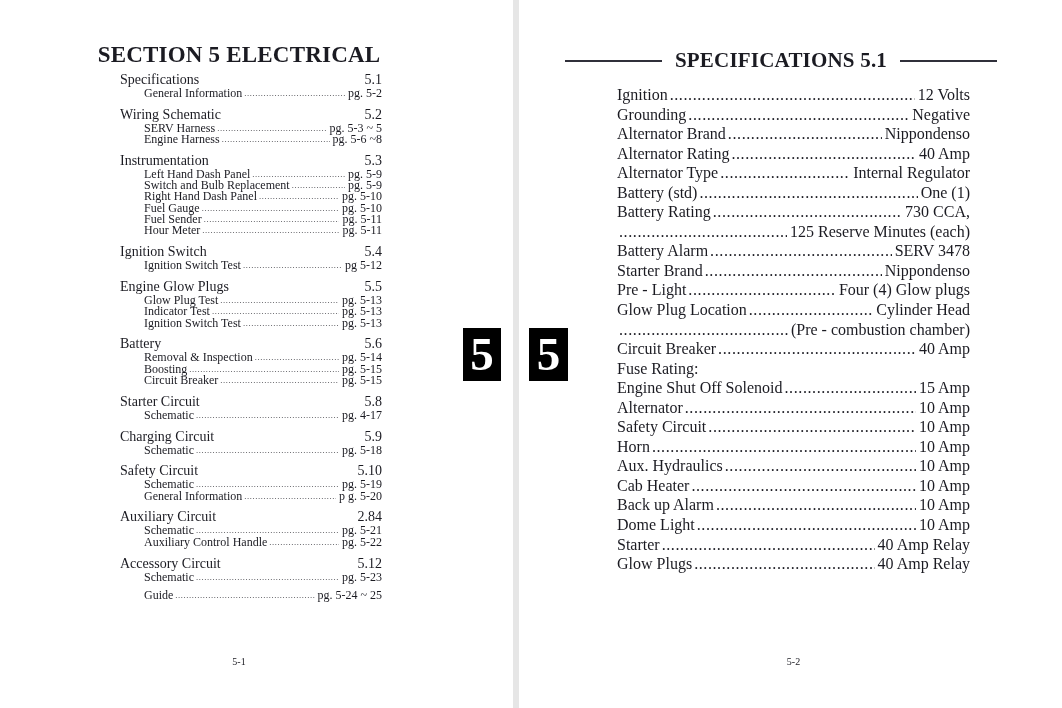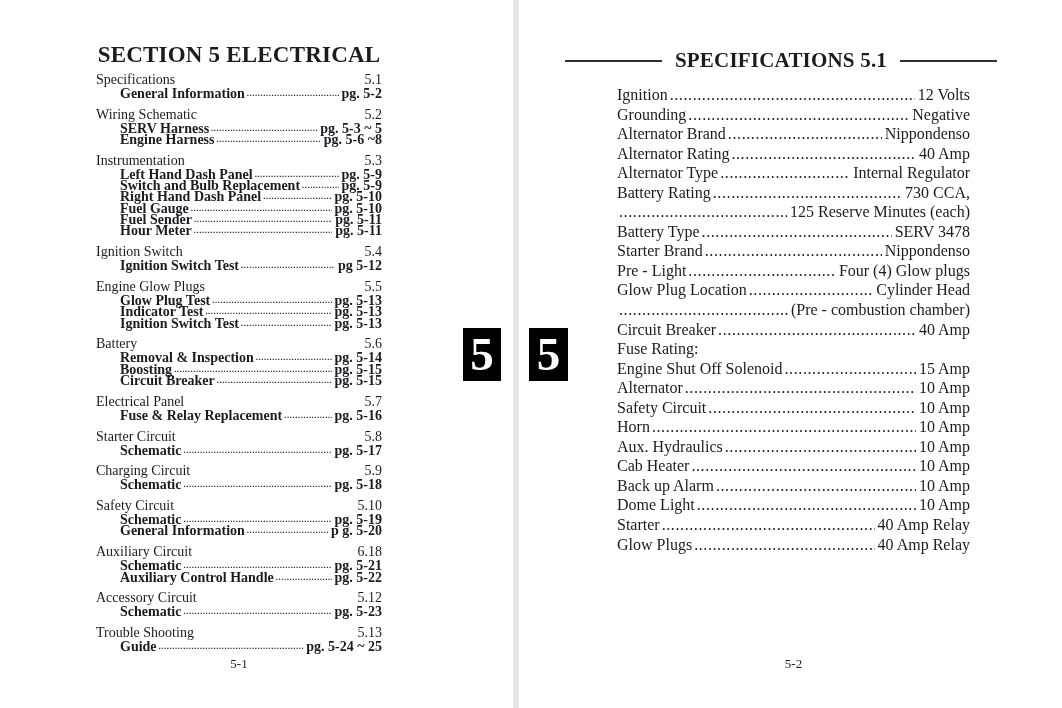--- a/index.html
+++ b/index.html
@@ -17,29 +17,29 @@
     font-weight:bold;font-size:47px;line-height:1;
   }
   .tab-left{left:463px;width:38px;}
   .tab-right{left:529px;width:39px;}
   
   .page-left{position:absolute;left:96px;top:42px;width:286px;}
   .toc-title{
     font-size:23px;font-weight:bold;text-align:center;margin:0 0 4px 0;
     letter-spacing:0.2px;white-space:nowrap;
   }
-  .toc-section{margin-bottom:7.5px;}
+  .toc-section{margin-bottom:7.5px;margin-left:24px;}
   .toc-head{
     display:flex;justify-content:space-between;align-items:baseline;
     font-size:14px;line-height:15px;margin-bottom:1px;
   }
   .toc-num{font-size:14px;}
   .toc-item{
     display:flex;align-items:center;
-    font-size:14px;font-weight:bold;line-height:11.3px;padding-left:24px;
+    font-size:12px;font-weight:normal;line-height:11.3px;padding-left:24px;
   }
   .toc-item .leader{font-size:8.6px;}
   
   .leader{flex:1;overflow:hidden;white-space:nowrap;margin:0 3px 0 2px;}
   .leader::after{
     content:"........................................................................................................................................................................................................................................................";
     letter-spacing:0.6px;
   }
   
   .spec-heading{
@@ -47,21 +47,21 @@
     display:flex;align-items:center;gap:13px;
   }
   .spec-heading h2{
     margin:0;font-size:21px;font-weight:bold;white-space:nowrap;letter-spacing:0.2px;
   }
   .rule{flex:1;height:2px;background:#30303a;}
   .spec-list{position:absolute;left:617px;top:85px;width:353px;font-size:16px;}
   .spec-row{display:flex;align-items:baseline;line-height:19.55px;}
   .spec-label,.spec-value{white-space:nowrap;}
   
-  .footer{position:absolute;top:656px;font-size:13px;text-align:center;}
+  .footer{position:absolute;top:656px;font-size:10px;text-align:center;}
   .footer-left{left:96px;width:286px;}
   .footer-right{left:617px;width:353px;}
 </style>
 </head>
 <body>
 
 <div class="gutter"></div>
 
 <section class="page-left">
   <h1 class="toc-title">SECTION 5 ELECTRICAL</h1>
@@ -177,38 +177,27 @@
           <span class="toc-item-page">pg. 5-15</span>
         </div>
         <div class="toc-item">
           <span class="toc-item-label">Circuit Breaker</span>
           <span class="leader"></span>
           <span class="toc-item-page">pg. 5-15</span>
         </div>
       </div>
       <div class="toc-section">
         <div class="toc-head">
-          <span class="toc-sec-title">Electrical Panel</span>
-          <span class="toc-num">5.7</span>
-        </div>
-        <div class="toc-item">
-          <span class="toc-item-label">Fuse &amp; Relay Replacement</span>
-          <span class="leader"></span>
-          <span class="toc-item-page">pg. 5-16</span>
-        </div>
-      </div>
-      <div class="toc-section">
-        <div class="toc-head">
           <span class="toc-sec-title">Starter Circuit</span>
           <span class="toc-num">5.8</span>
         </div>
         <div class="toc-item">
           <span class="toc-item-label">Schematic</span>
           <span class="leader"></span>
-          <span class="toc-item-page">pg. 5-17</span>
+          <span class="toc-item-page">pg. 4-17</span>
         </div>
       </div>
       <div class="toc-section">
         <div class="toc-head">
           <span class="toc-sec-title">Charging Circuit</span>
           <span class="toc-num">5.9</span>
         </div>
         <div class="toc-item">
           <span class="toc-item-label">Schematic</span>
           <span class="leader"></span>
@@ -227,21 +216,21 @@
         </div>
         <div class="toc-item">
           <span class="toc-item-label">General Information</span>
           <span class="leader"></span>
           <span class="toc-item-page">p g. 5-20</span>
         </div>
       </div>
       <div class="toc-section">
         <div class="toc-head">
           <span class="toc-sec-title">Auxiliary Circuit</span>
-          <span class="toc-num">6.18</span>
+          <span class="toc-num">2.84</span>
         </div>
         <div class="toc-item">
           <span class="toc-item-label">Schematic</span>
           <span class="leader"></span>
           <span class="toc-item-page">pg. 5-21</span>
         </div>
         <div class="toc-item">
           <span class="toc-item-label">Auxiliary Control Handle</span>
           <span class="leader"></span>
           <span class="toc-item-page">pg. 5-22</span>
@@ -252,24 +241,20 @@
           <span class="toc-sec-title">Accessory Circuit</span>
           <span class="toc-num">5.12</span>
         </div>
         <div class="toc-item">
           <span class="toc-item-label">Schematic</span>
           <span class="leader"></span>
           <span class="toc-item-page">pg. 5-23</span>
         </div>
       </div>
       <div class="toc-section">
-        <div class="toc-head">
-          <span class="toc-sec-title">Trouble Shooting</span>
-          <span class="toc-num">5.13</span>
-        </div>
         <div class="toc-item">
           <span class="toc-item-label">Guide</span>
           <span class="leader"></span>
           <span class="toc-item-page">pg. 5-24 ~ 25</span>
         </div>
       </div>
     </div>
 </section>
 <div class="footer footer-left">5-1</div>
 
@@ -305,30 +290,35 @@
       <span class="spec-label">Alternator Rating</span>
       <span class="leader"></span>
       <span class="spec-value">40 Amp</span>
     </div>
     <div class="spec-row">
       <span class="spec-label">Alternator Type</span>
       <span class="leader"></span>
       <span class="spec-value">Internal Regulator</span>
     </div>
     <div class="spec-row">
+      <span class="spec-label">Battery (std)</span>
+      <span class="leader"></span>
+      <span class="spec-value">One (1)</span>
+    </div>
+    <div class="spec-row">
       <span class="spec-label">Battery Rating</span>
       <span class="leader"></span>
       <span class="spec-value">730 CCA,</span>
     </div>
     <div class="spec-row">
       <span class="leader"></span>
       <span class="spec-value">125 Reserve Minutes (each)</span>
     </div>
     <div class="spec-row">
-      <span class="spec-label">Battery Type</span>
+      <span class="spec-label">Battery Alarm</span>
       <span class="leader"></span>
       <span class="spec-value">SERV 3478</span>
     </div>
     <div class="spec-row">
       <span class="spec-label">Starter Brand</span>
       <span class="leader"></span>
       <span class="spec-value">Nippondenso</span>
     </div>
     <div class="spec-row">
       <span class="spec-label">Pre - Light</span>

